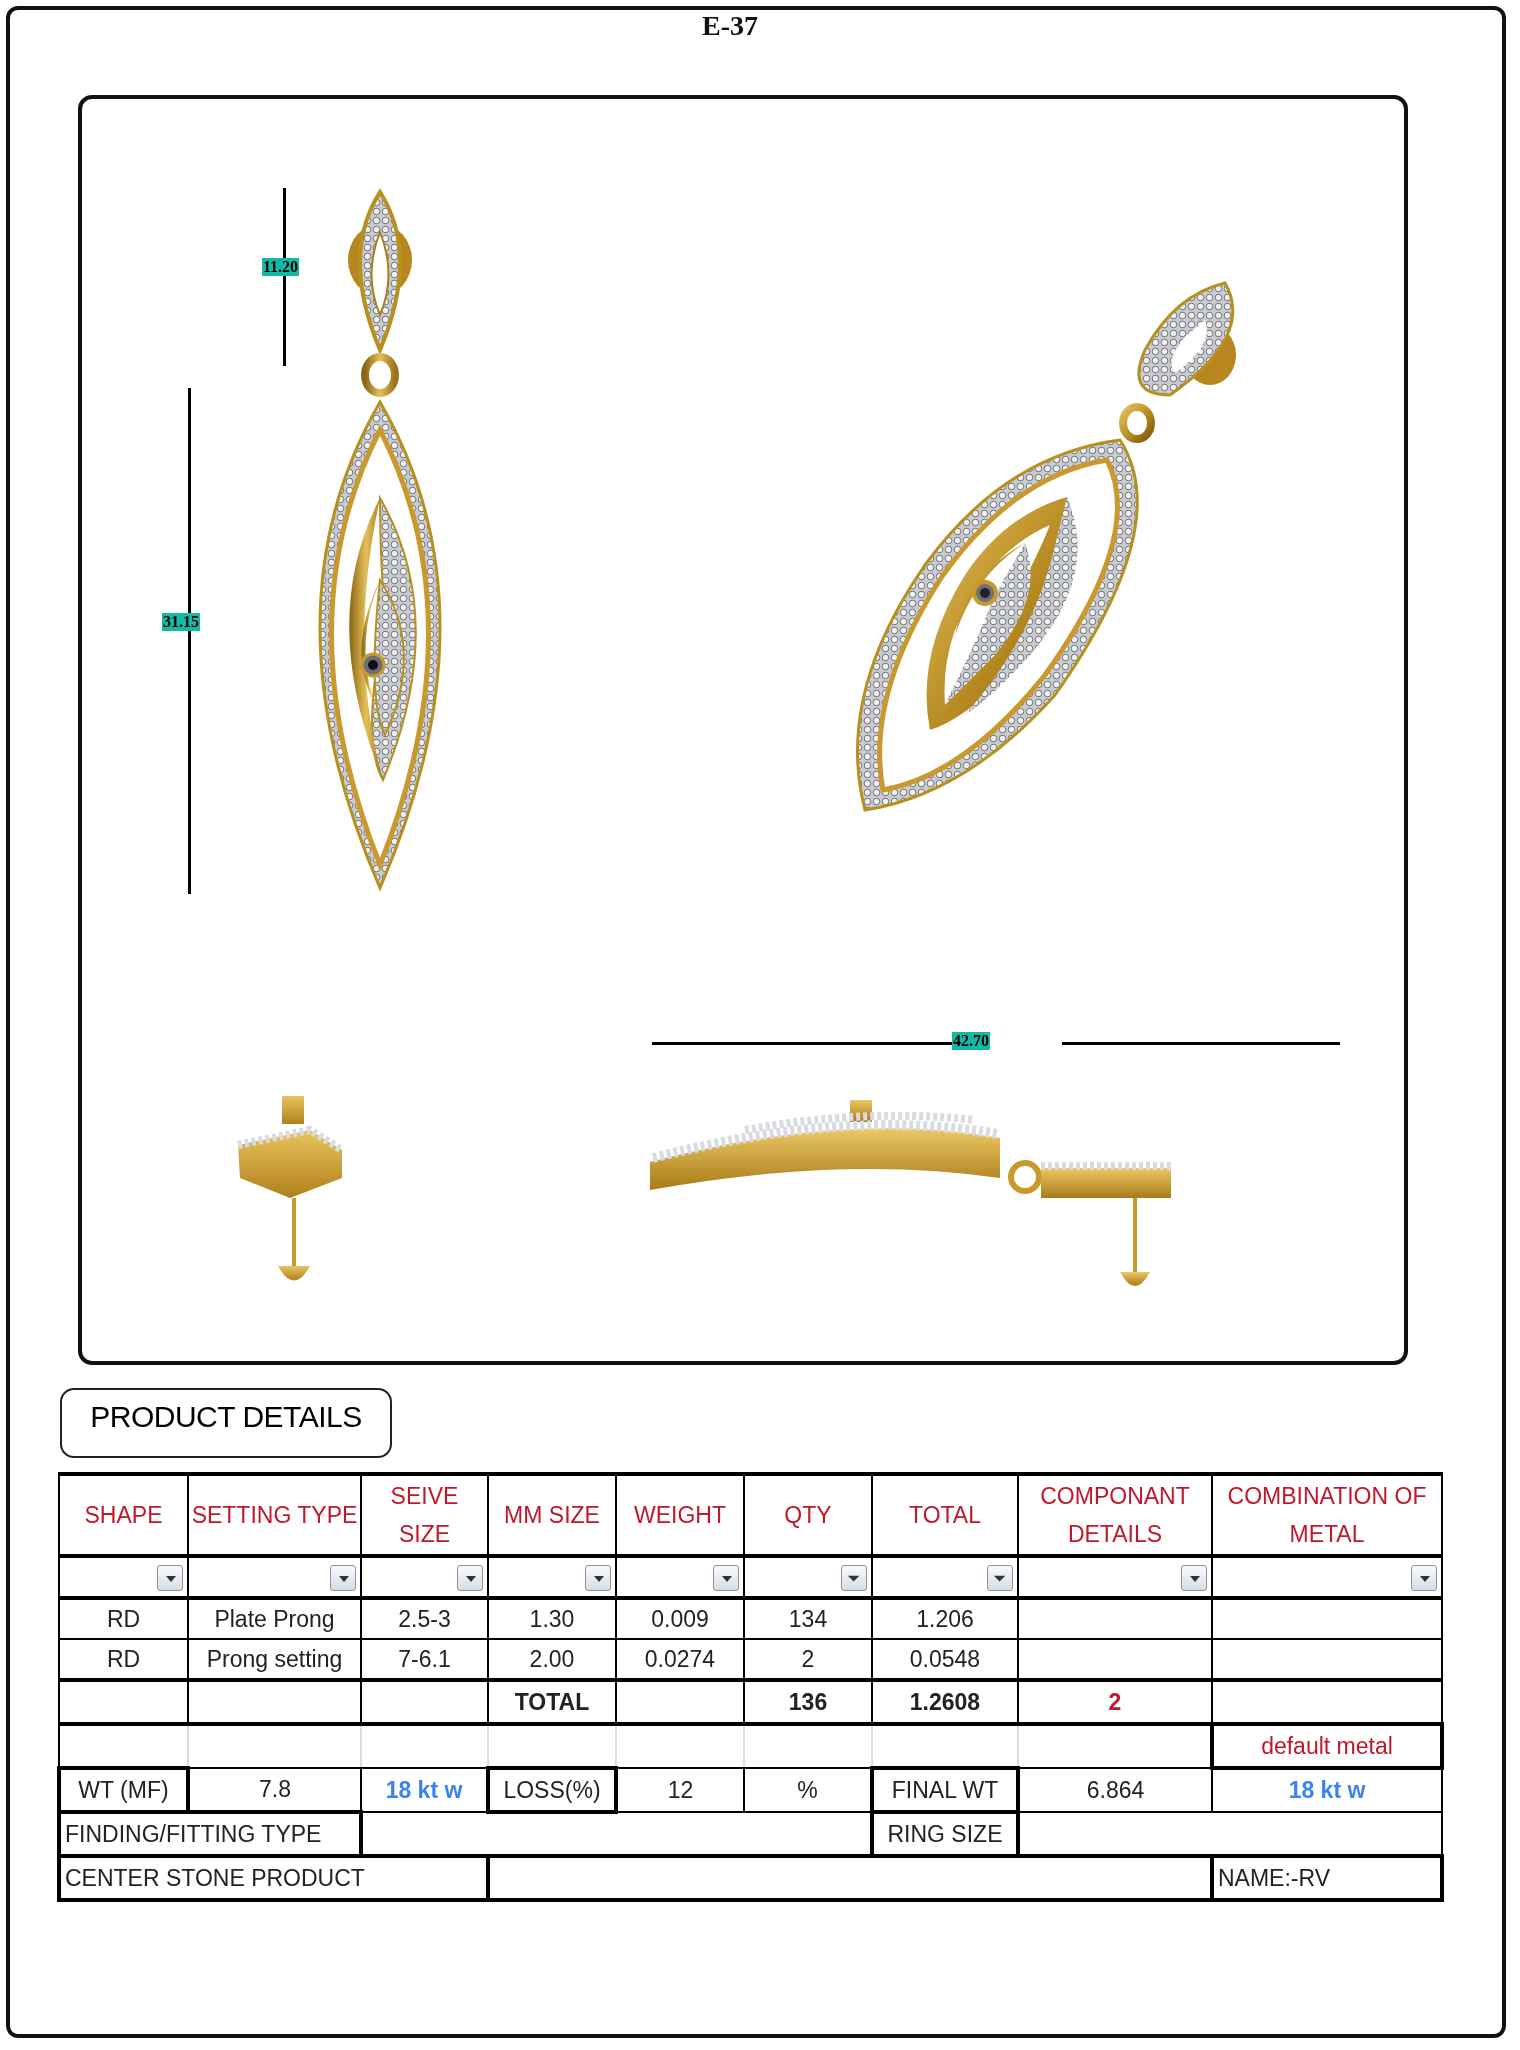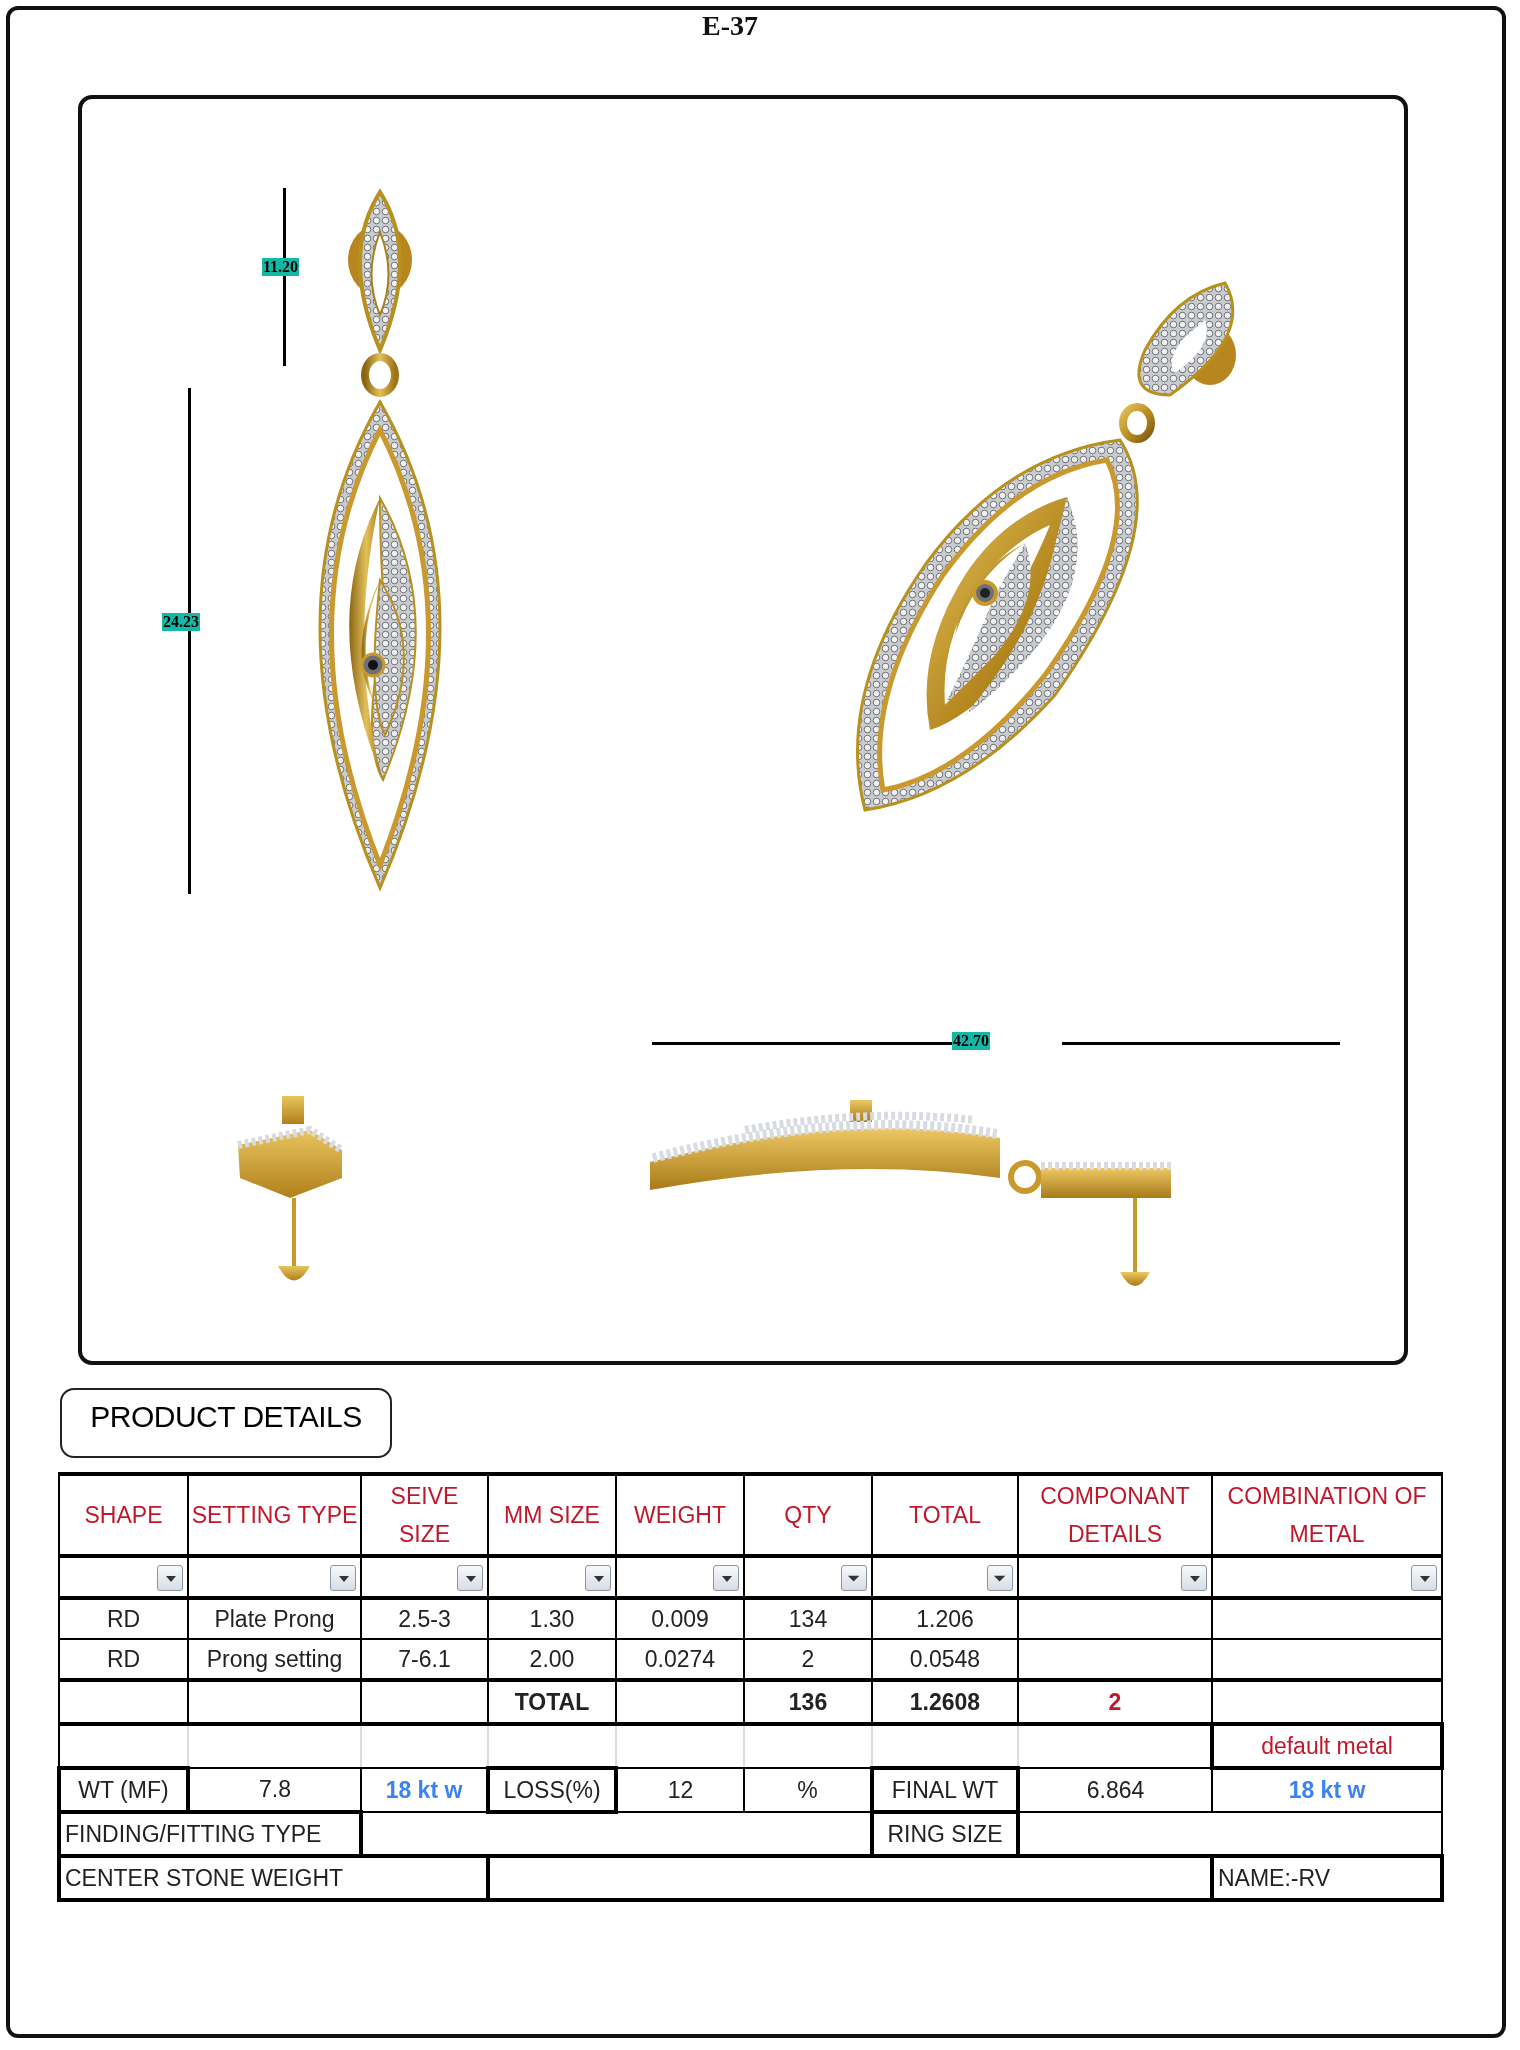--- a/index.html
+++ b/index.html
@@ -33,21 +33,21 @@
 
 <div class="outer-frame"></div>
 <div class="doc-code">E-37</div>
 
 <div class="drawing-box"></div>
 
 <div class="dim-line-v" style="left:283px; top:188px; height:178px;"></div>
 <div class="dim-label" style="left:262px; top:258px;">11.20</div>
 
 <div class="dim-line-v" style="left:188px; top:388px; height:506px;"></div>
-<div class="dim-label" style="left:162px; top:613px;">24.23</div>
+<div class="dim-label" style="left:162px; top:613px;">31.15</div>
 
 <div class="dim-line-h" style="left:652px; top:1042px; width:300px;"></div>
 <div class="dim-line-h" style="left:1062px; top:1042px; width:278px;"></div>
 <div class="dim-label" style="left:952px; top:1032px;">42.70</div>
 
 <svg class="art" style="left:255px; top:180px;" width="250" height="720" viewBox="0 0 250 720">
   <defs>
     <linearGradient id="gold1" x1="0" x2="1" y1="0" y2="0">
       <stop offset="0" stop-color="#8a6514"></stop>
         <stop offset="0.5" stop-color="#e4c05a"></stop>
@@ -230,18 +230,18 @@
     <td>6.864</td>
     <td class="bold">18 kt w</td>
   </tr>
   <tr class="tall">
     <td class="left thick" colspan="2">FINDING/FITTING TYPE</td>
     <td colspan="4"></td>
     <td class="thick">RING SIZE</td>
     <td colspan="2"></td>
   </tr>
   <tr class="tall">
-    <td class="left thick" colspan="3">CENTER STONE WEIGHT</td>
+    <td class="left thick" colspan="3">CENTER STONE PRODUCT</td>
     <td colspan="5" class="thick"></td>
     <td class="left thick">NAME:-RV</td>
   </tr>
 </tbody>
   </table>
 
 </body></html>

